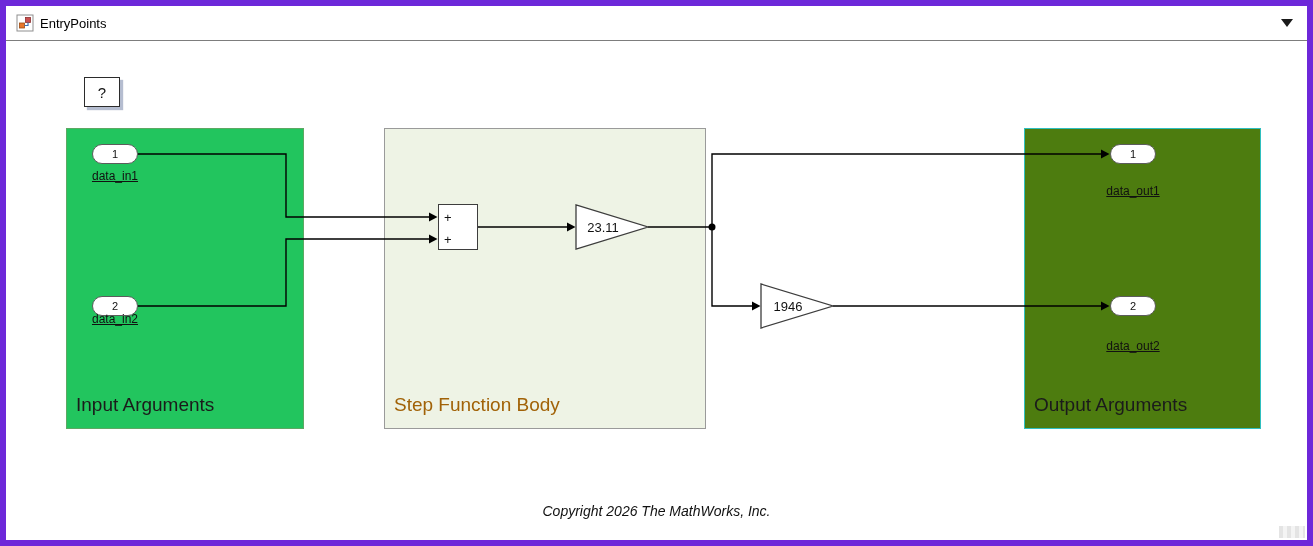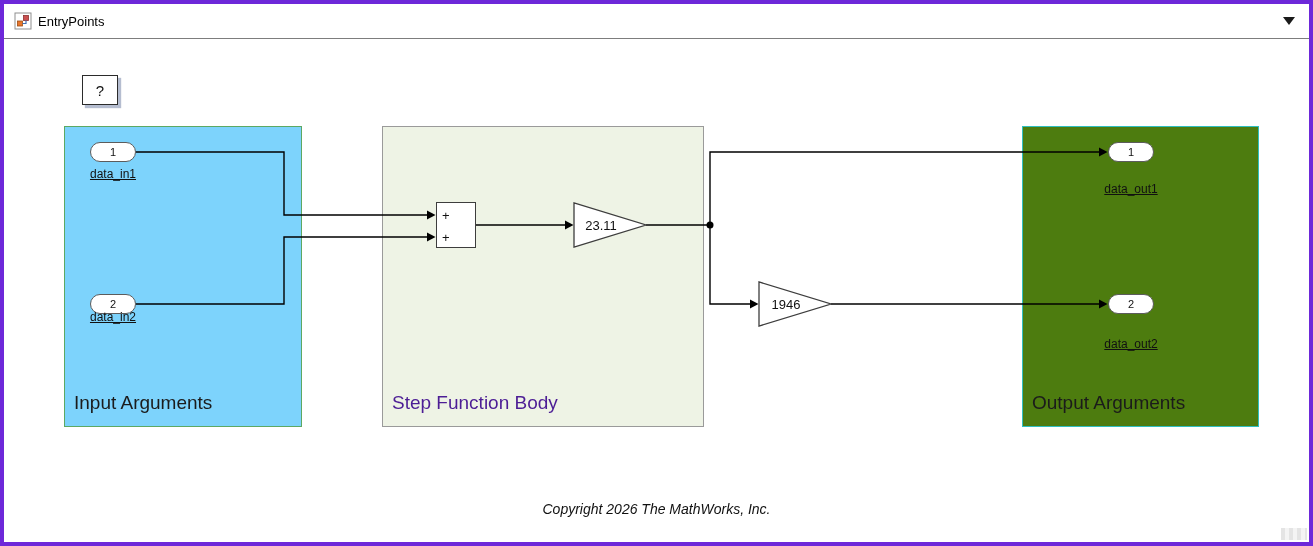--- a/index.html
+++ b/index.html
@@ -1,20 +1,20 @@
 <!DOCTYPE html>
 <html><head>
 <meta charset="utf-8">
 <style>
   * { margin:0; padding:0; box-sizing:border-box; }
   html,body { width:1313px; height:546px; }
   body { font-family:"Liberation Sans", sans-serif; background:#fff; }
 
   .window { position:relative; width:1313px; height:546px; background:#fff;
-            border:4px solid #6d28d9; overflow:hidden; }
+            border:6px solid #6d28d9; overflow:hidden; }
 
   
   .titlebar { position:absolute; left:0; top:0; width:100%; height:35px;
               background:#fff; border-bottom:1px solid #7d7d7d;
               display:flex; align-items:center; padding:0 10px; }
   .ti-icon { width:18px; height:18px; margin-right:6px; flex:0 0 auto; }
   .ti-title { font-size:13px; color:#000; }
   .dd-wrap { margin-left:auto; padding:4px 4px; cursor:pointer; }
   .dd-arrow { display:block; width:0; height:0;
               border-left:6px solid transparent; border-right:6px solid transparent;
@@ -23,25 +23,25 @@
   
   .canvas { position:absolute; left:0; top:36px; right:0; bottom:0; background:#fff; }
 
   .help-block { position:absolute; left:78px; top:35px; width:36px; height:30px;
                 background:#fff; border:1px solid #2b2b2b;
                 box-shadow:3px 3px 1px rgba(120,135,170,.55);
                 display:flex; align-items:center; justify-content:center;
                 font-size:15px; color:#111; }
 
   .region { position:absolute; top:86px; height:301px; }
-  .region-input  { left:60px;  width:238px; background:#7dd3fc; border:1px solid #5da863; }
+  .region-input  { left:60px;  width:238px; background:#22c55e; border:1px solid #5da863; }
   .region-body   { left:378px; width:322px; background:#eef3e5; border:1px solid #9a9a9a; }
   .region-output { left:1018px; width:237px; background:#4d7c0f; border:1px solid #2fbfbf; }
   .rlabel { position:absolute; left:9px; bottom:12px; font-size:19px; color:#1b1b1b; white-space:nowrap; }
-  .region-body .rlabel { color:#4c1d95; }
+  .region-body .rlabel { color:#a16207; }
 
   .port { position:absolute; width:46px; height:20px; background:#fff;
           border:1px solid #5c5c5c; border-radius:10px;
           display:flex; align-items:center; justify-content:center;
           font-size:11px; color:#111; z-index:3; }
   .p-in1  { left:86px;  top:102px; }
   .p-in2  { left:86px;  top:254px; }
   .p-out1 { left:1104px; top:102px; }
   .p-out2 { left:1104px; top:254px; }
 

